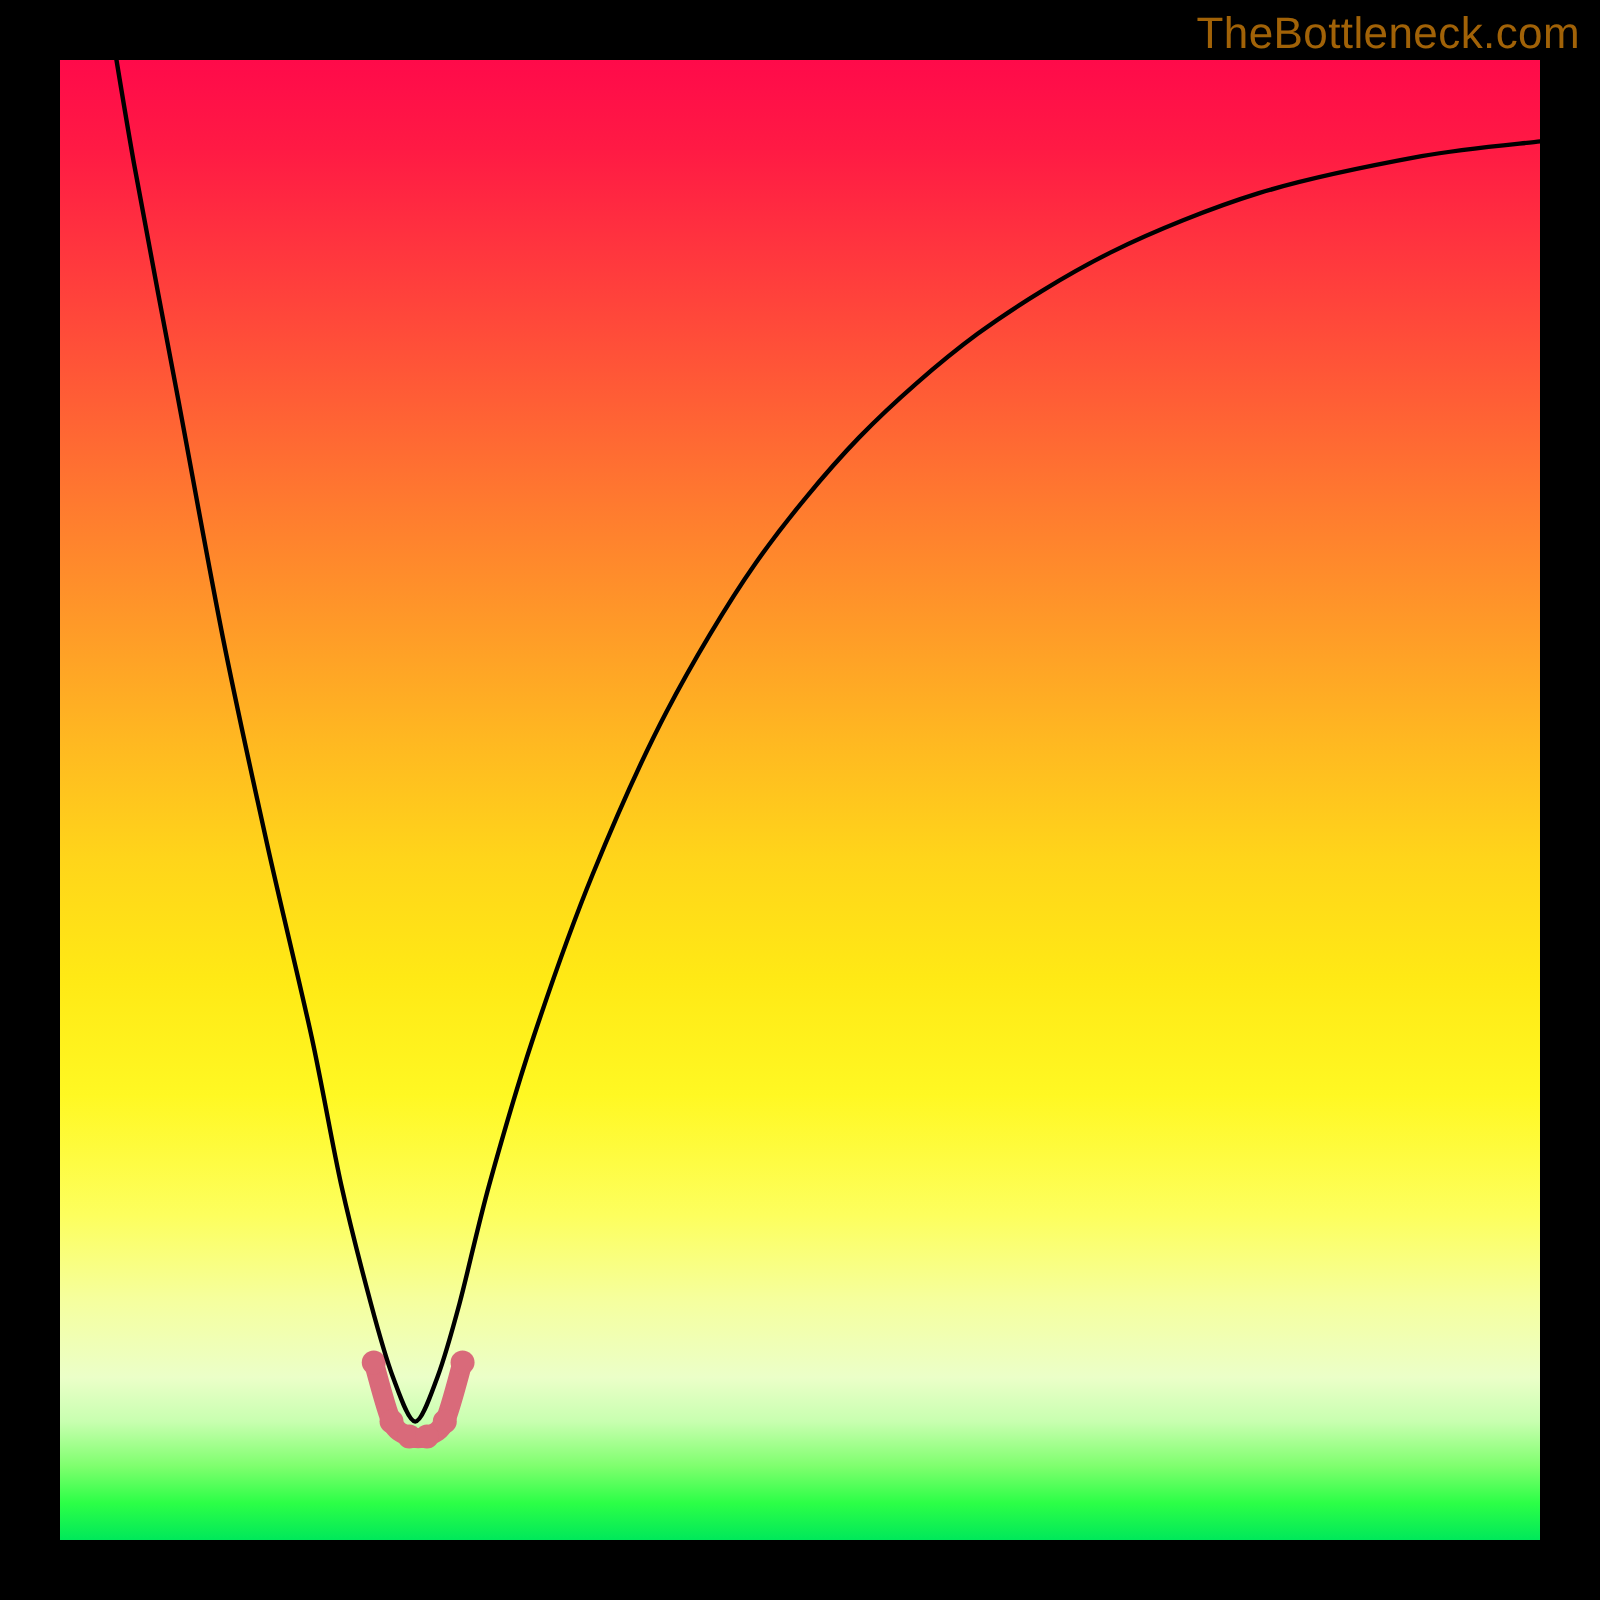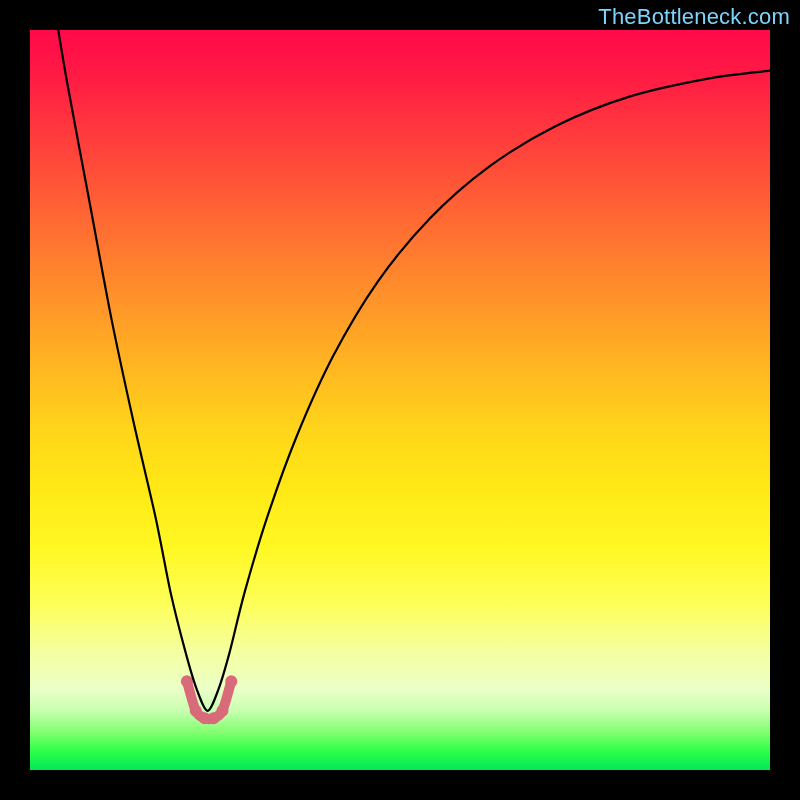--- a/index.html
+++ b/index.html
@@ -43,21 +43,21 @@
       #c8ffb0 92%,
       #7fff6e 95%,
       #2cff47 97.5%,
       #00e85a 100%
     );
   }
   .watermark {
     position: absolute;
     top: 4px;
     right: 10px;
-    color: #7dd3fc;
+    color: #a16207;
     font-size: 22px;
     font-weight: 500;
     letter-spacing: 0.2px;
     user-select: none;
   }
   svg.curves {
     position: absolute;
     left: 0;
     top: 0;
     width: 740px;

